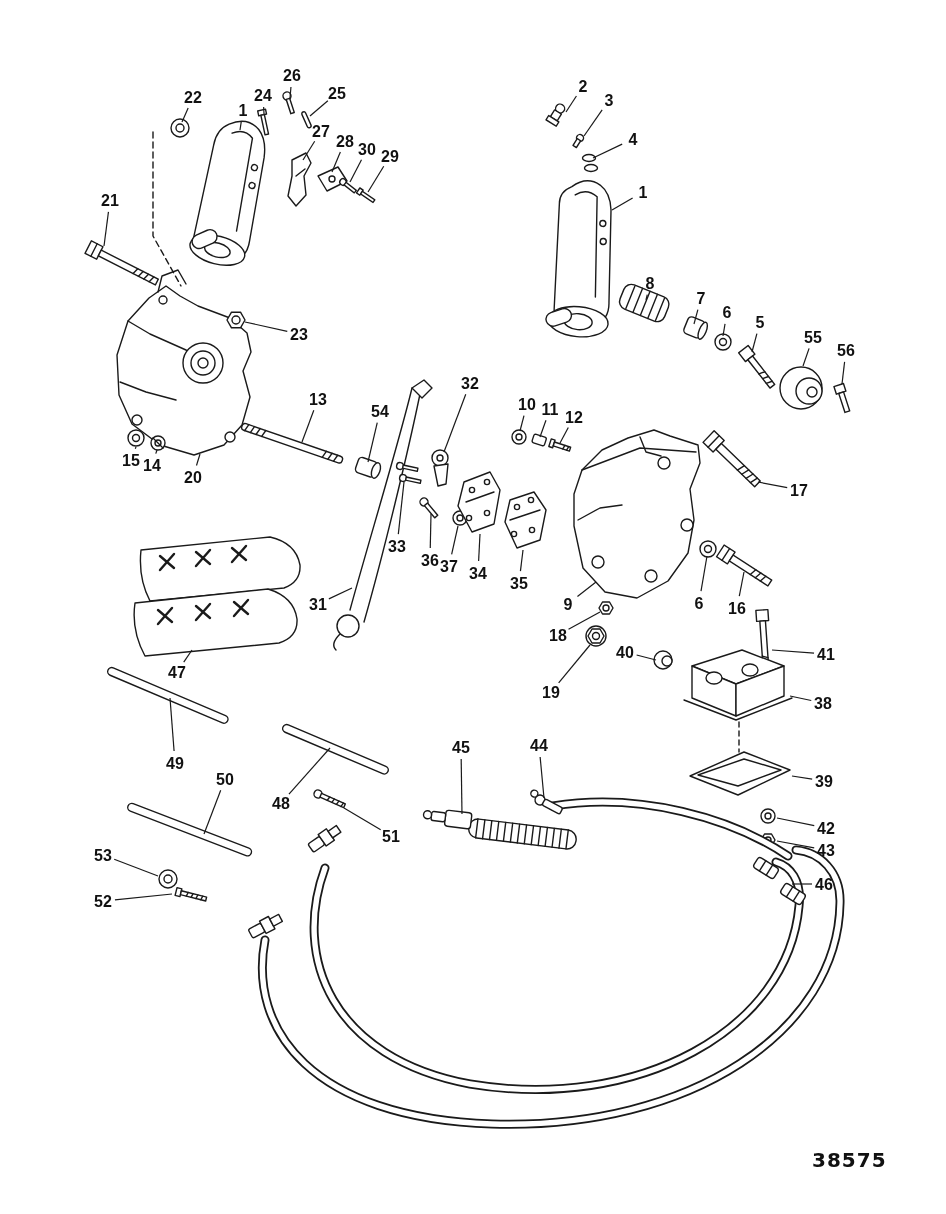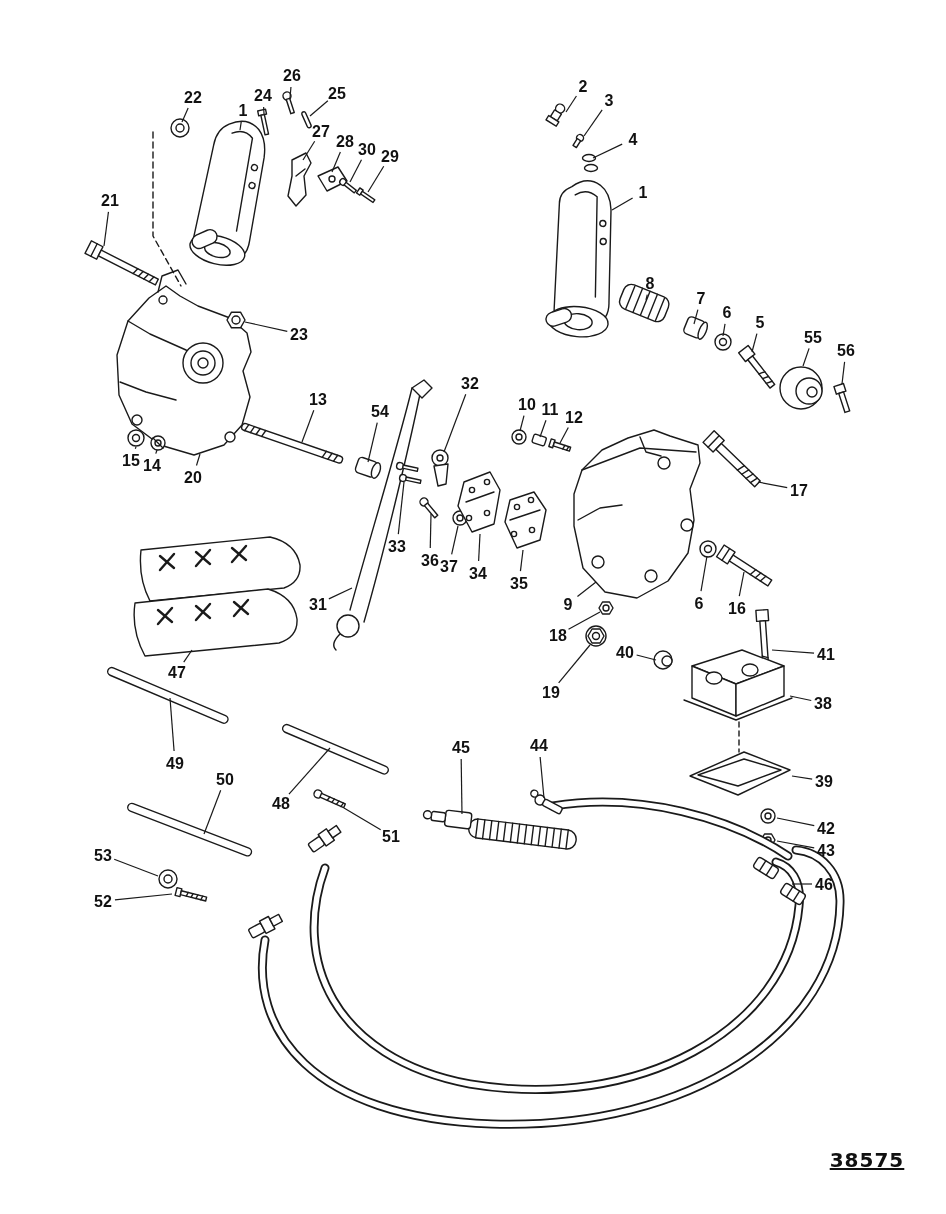--- a/index.html
+++ b/index.html
@@ -5,23 +5,23 @@
 <style>
   html,body{margin:0;padding:0;background:#fff;}
   .stage{position:relative;width:946px;height:1214px;background:#fff;overflow:hidden;
          font-family:"Liberation Sans",sans-serif;}
   .stage svg{position:absolute;left:0;top:0;}
   #art{z-index:1;}
   #callout-layer{z-index:2;}
   .callout{font-family:"Liberation Sans",sans-serif;font-size:16px;font-weight:600;
            fill:#111;text-anchor:middle;dominant-baseline:central;}
   .leader{stroke:#1a1a1a;stroke-width:1.2;}
-  .drawing-number{position:absolute;left:812px;top:1148px;width:110px;text-align:center;
+  .drawing-number{position:absolute;left:812px;top:1148px;width:110px;text-align:left;
                   font-family:"DejaVu Sans",sans-serif;font-size:20px;font-weight:600;
-                  color:#111;letter-spacing:1px;z-index:3;text-decoration:underline;}
+                  color:#111;letter-spacing:1px;z-index:3;}
 </style>
 </head>
 <body>
 
 <div class="stage">
 
 <svg id="art" width="946" height="1214" viewBox="0 0 946 1214">
  <g fill="#ffffff" stroke="#1a1a1a" stroke-width="1.4" stroke-linejoin="round" stroke-linecap="round">
 
   <path d="M153 132 L153 236 L181 286" fill="none" stroke-dasharray="6 4"></path>

